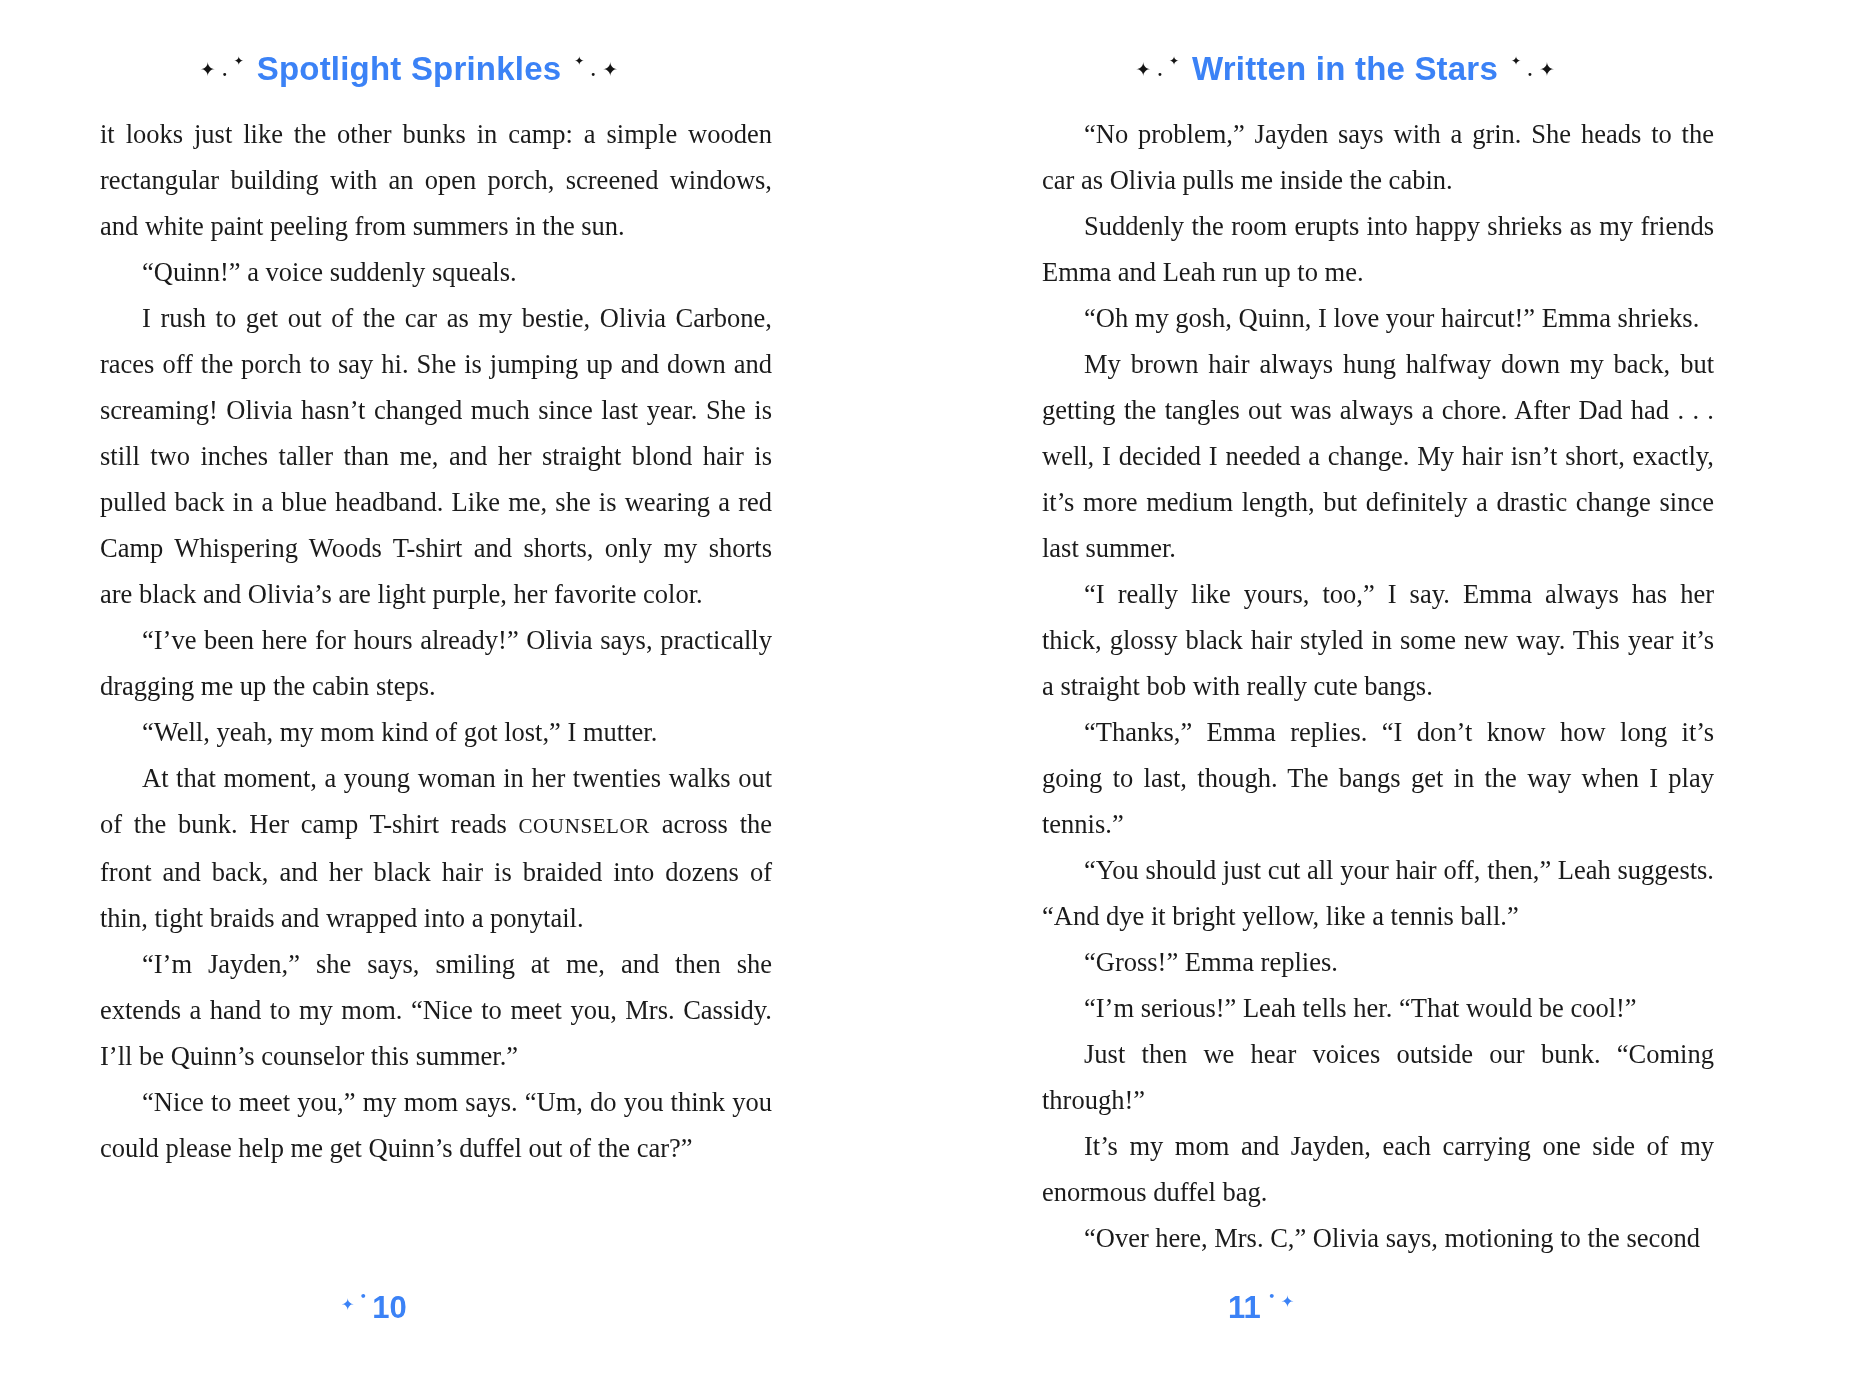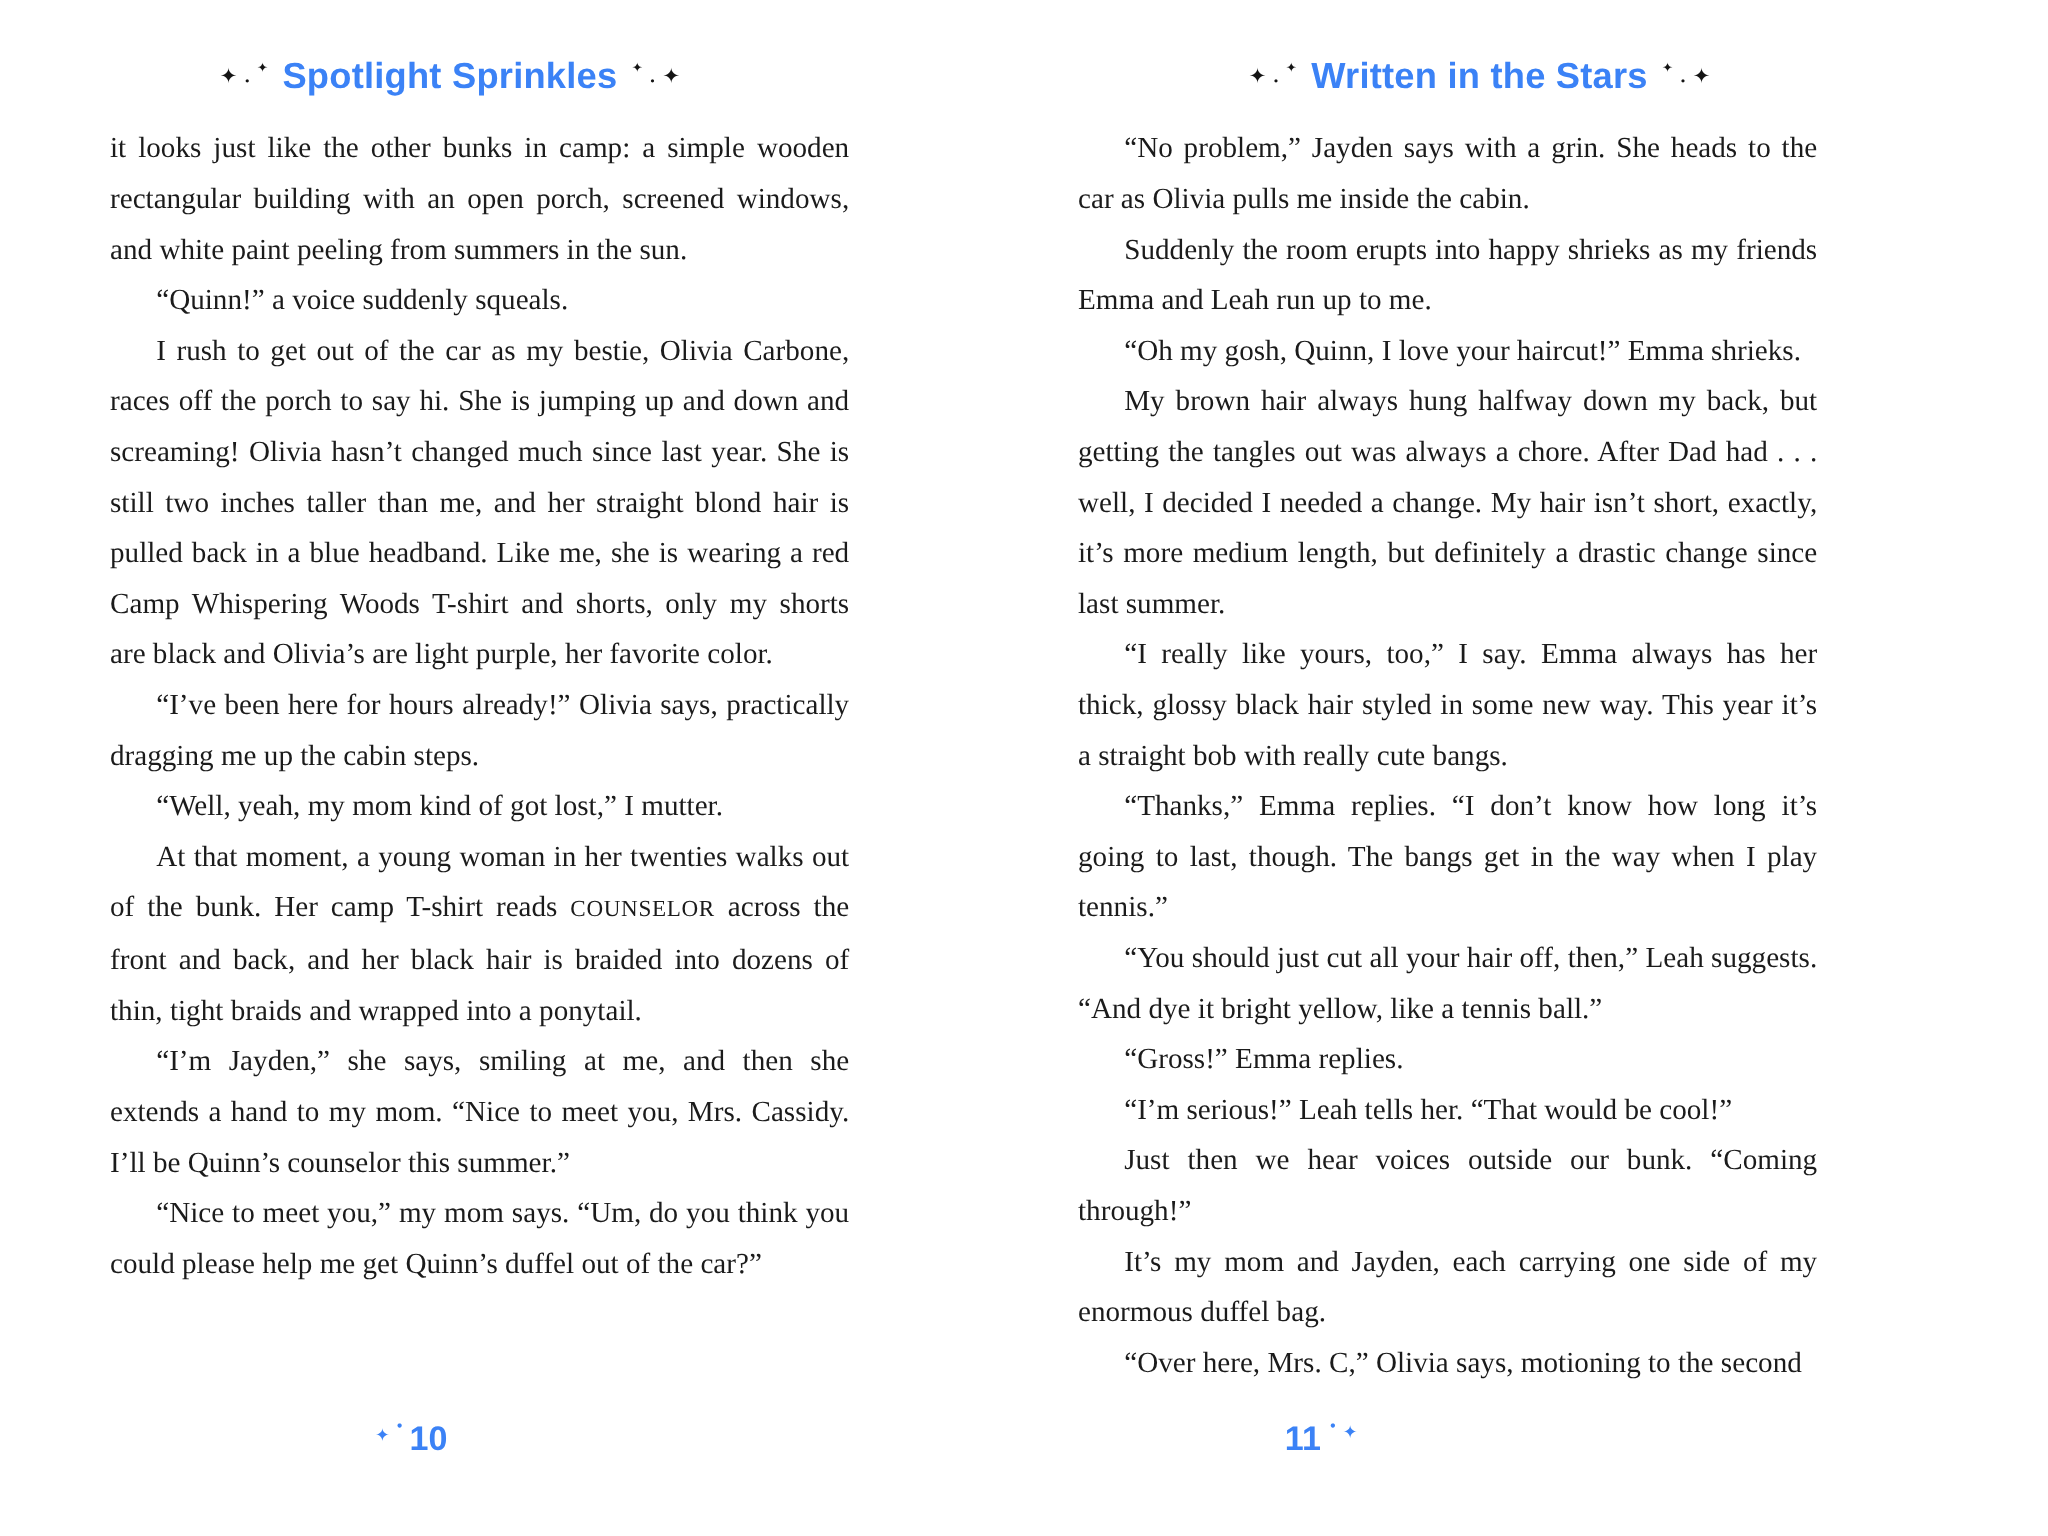--- a/index.html
+++ b/index.html
@@ -44,38 +44,38 @@
     position: absolute;
     top: 111px;
     width: 672px;
     font-family: "Liberation Serif", "DejaVu Serif", serif;
     font-size: 26.5px;
     line-height: 46px;
     text-align: justify;
     color: #1b1b1b;
   }
   .text-block.left  { left: 100px; }
-  .text-block.right { left: 980px; }
+  .text-block.right { left: 1042px; }
   .text-block p { margin: 0; padding: 0; }
   .text-block p.indent { text-indent: 42px; }
   .italic { }
   .smallcaps { font-size: 21px; letter-spacing: 0.6px; }
 
   
   .folio {
     position: absolute;
     top: 1272px;
     font-family: "Liberation Sans", "DejaVu Sans", sans-serif;
     font-weight: 700;
     color: #3b82f6;
     line-height: 1;
     white-space: nowrap;
   }
   .folio-left  { left: 341px; }
-  .folio-right { left: 1168px; }
+  .folio-right { left: 1228px; }
   .folio span { display: inline-block; position: relative; line-height: 1; }
   .f-num  { font-size: 31px; top: 20px; }
   .f-dot  { font-size: 11px; top: 2px;  font-family: "DejaVu Sans", sans-serif; }
   .f-star { font-size: 16px; top: 12px; font-family: "DejaVu Sans", sans-serif; }
   .folio-left  .f-dot  { left: 1px; }
   .folio-left  .f-num  { left: 2px; }
   .folio-right .f-dot  { left: 3px; }
   .folio-right .f-star { left: 4px; top: 9px; }
 </style>
 </head>

